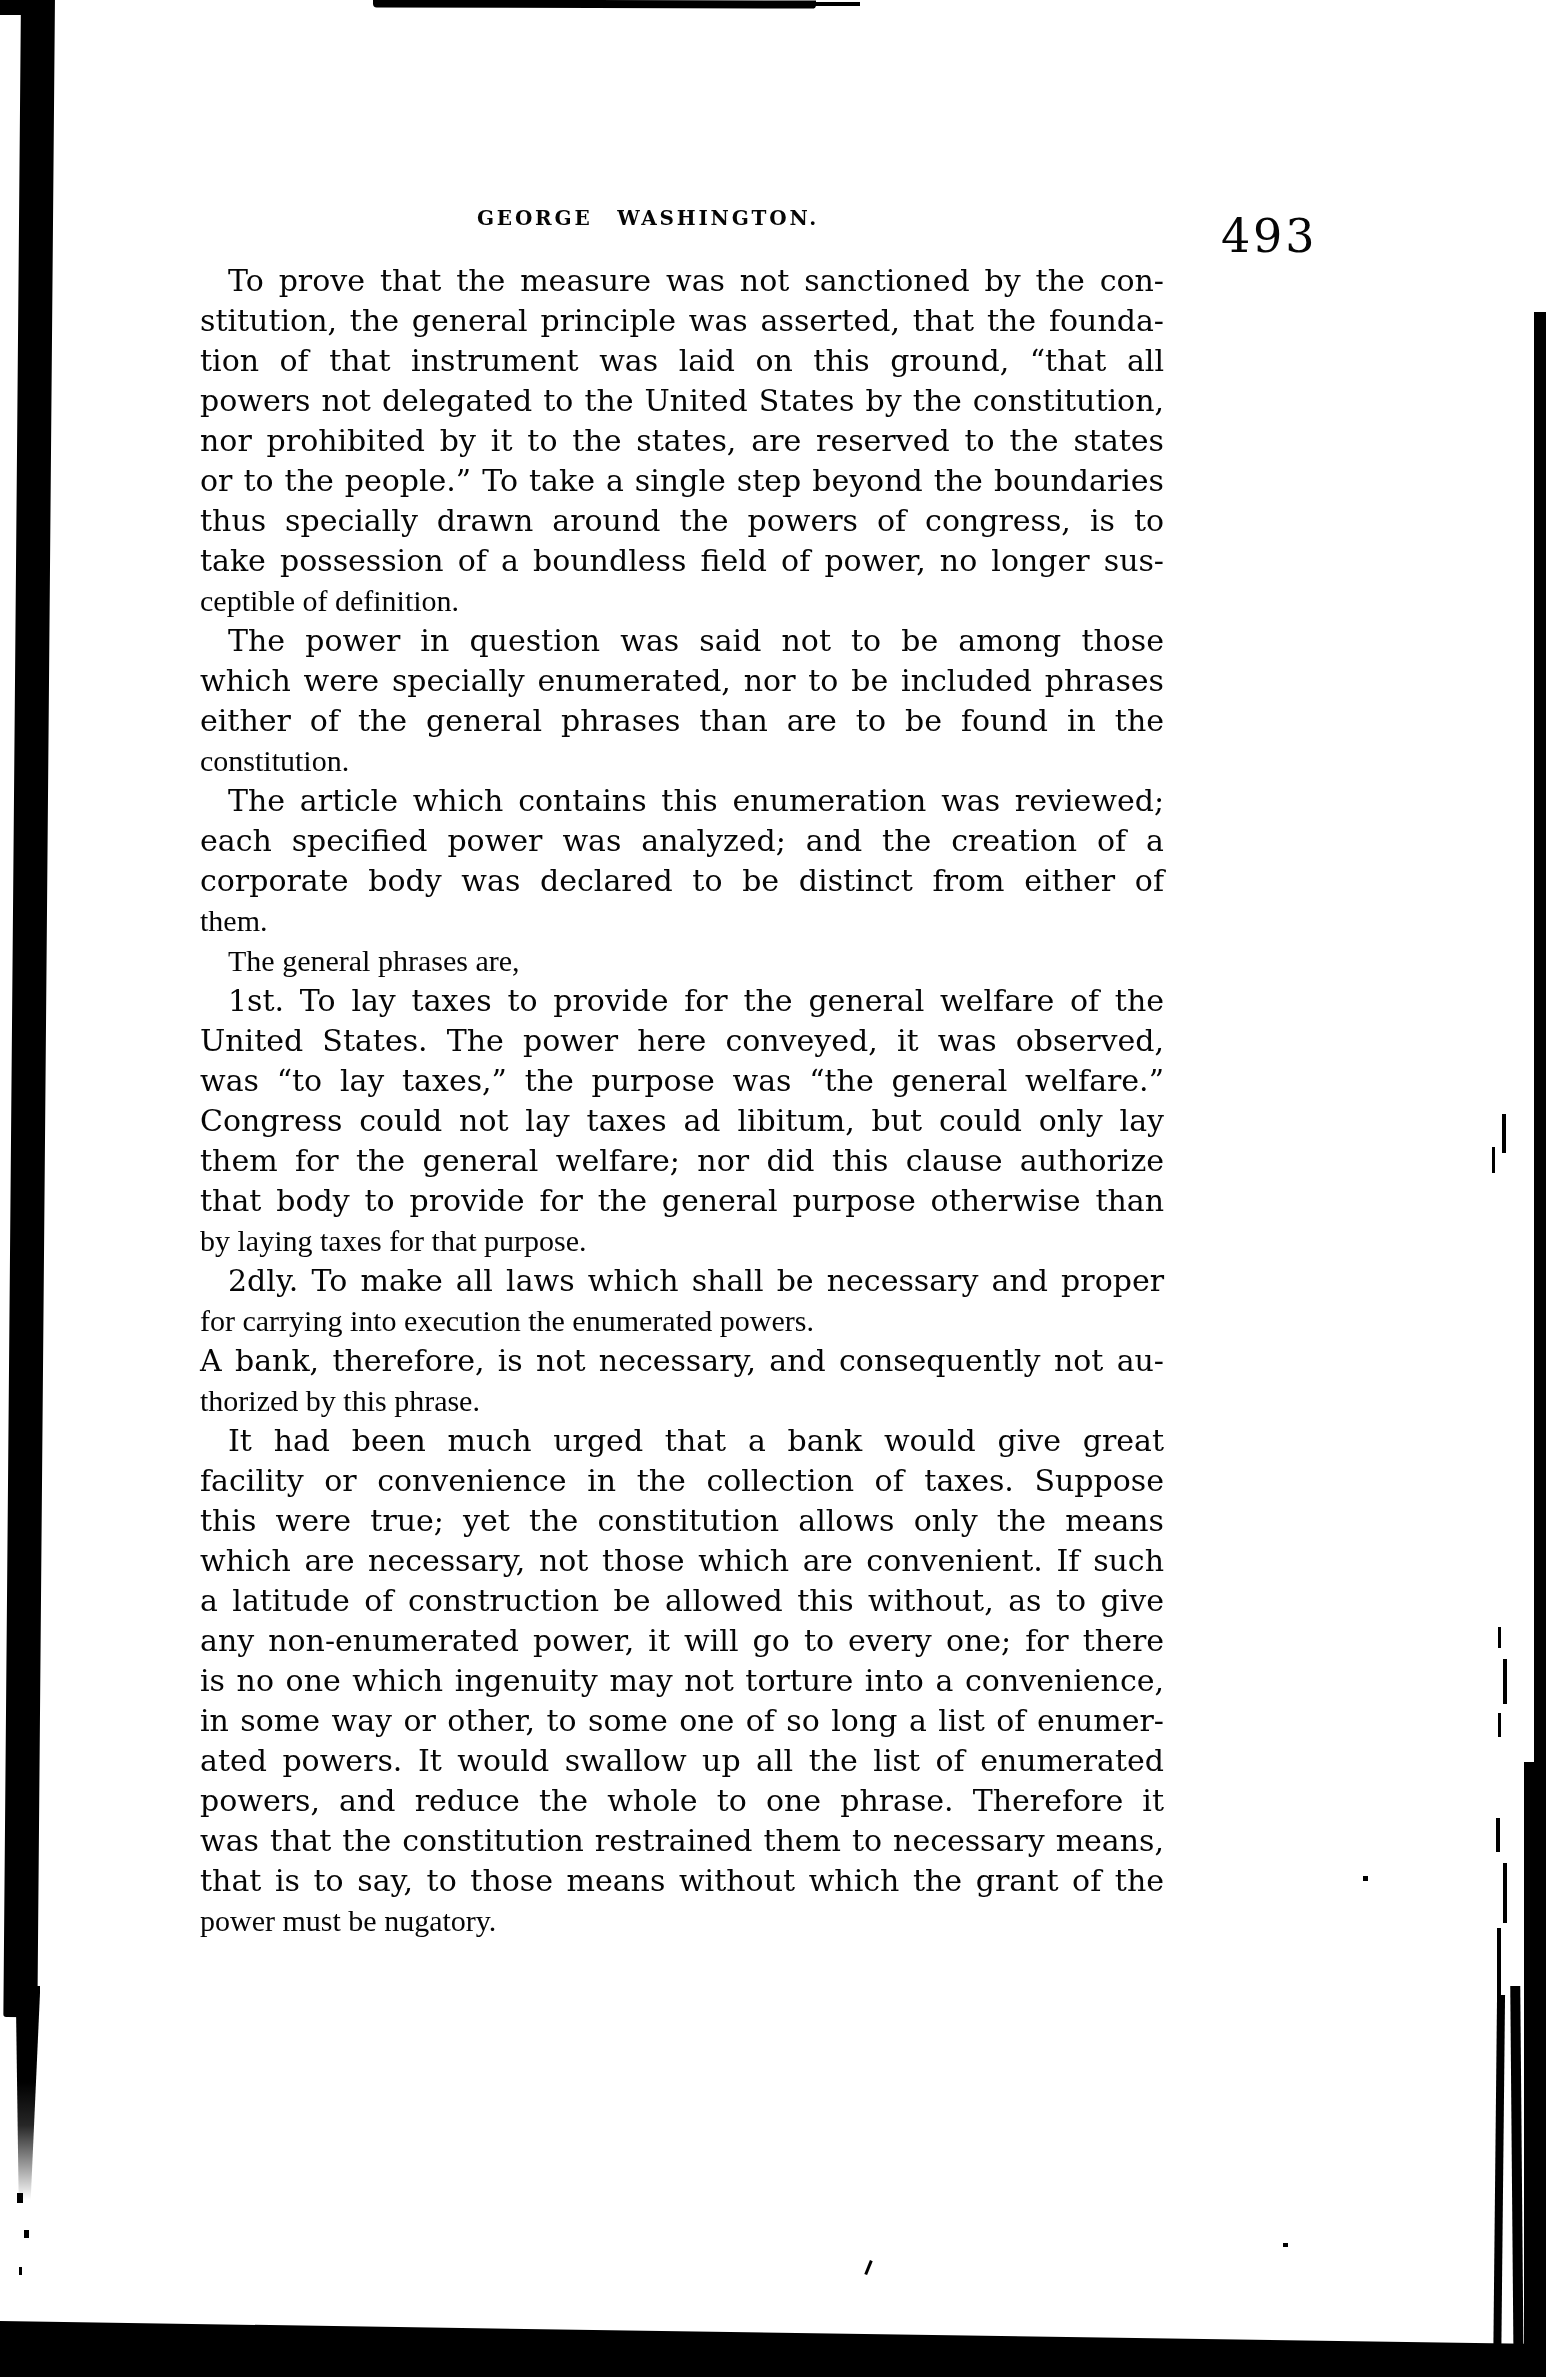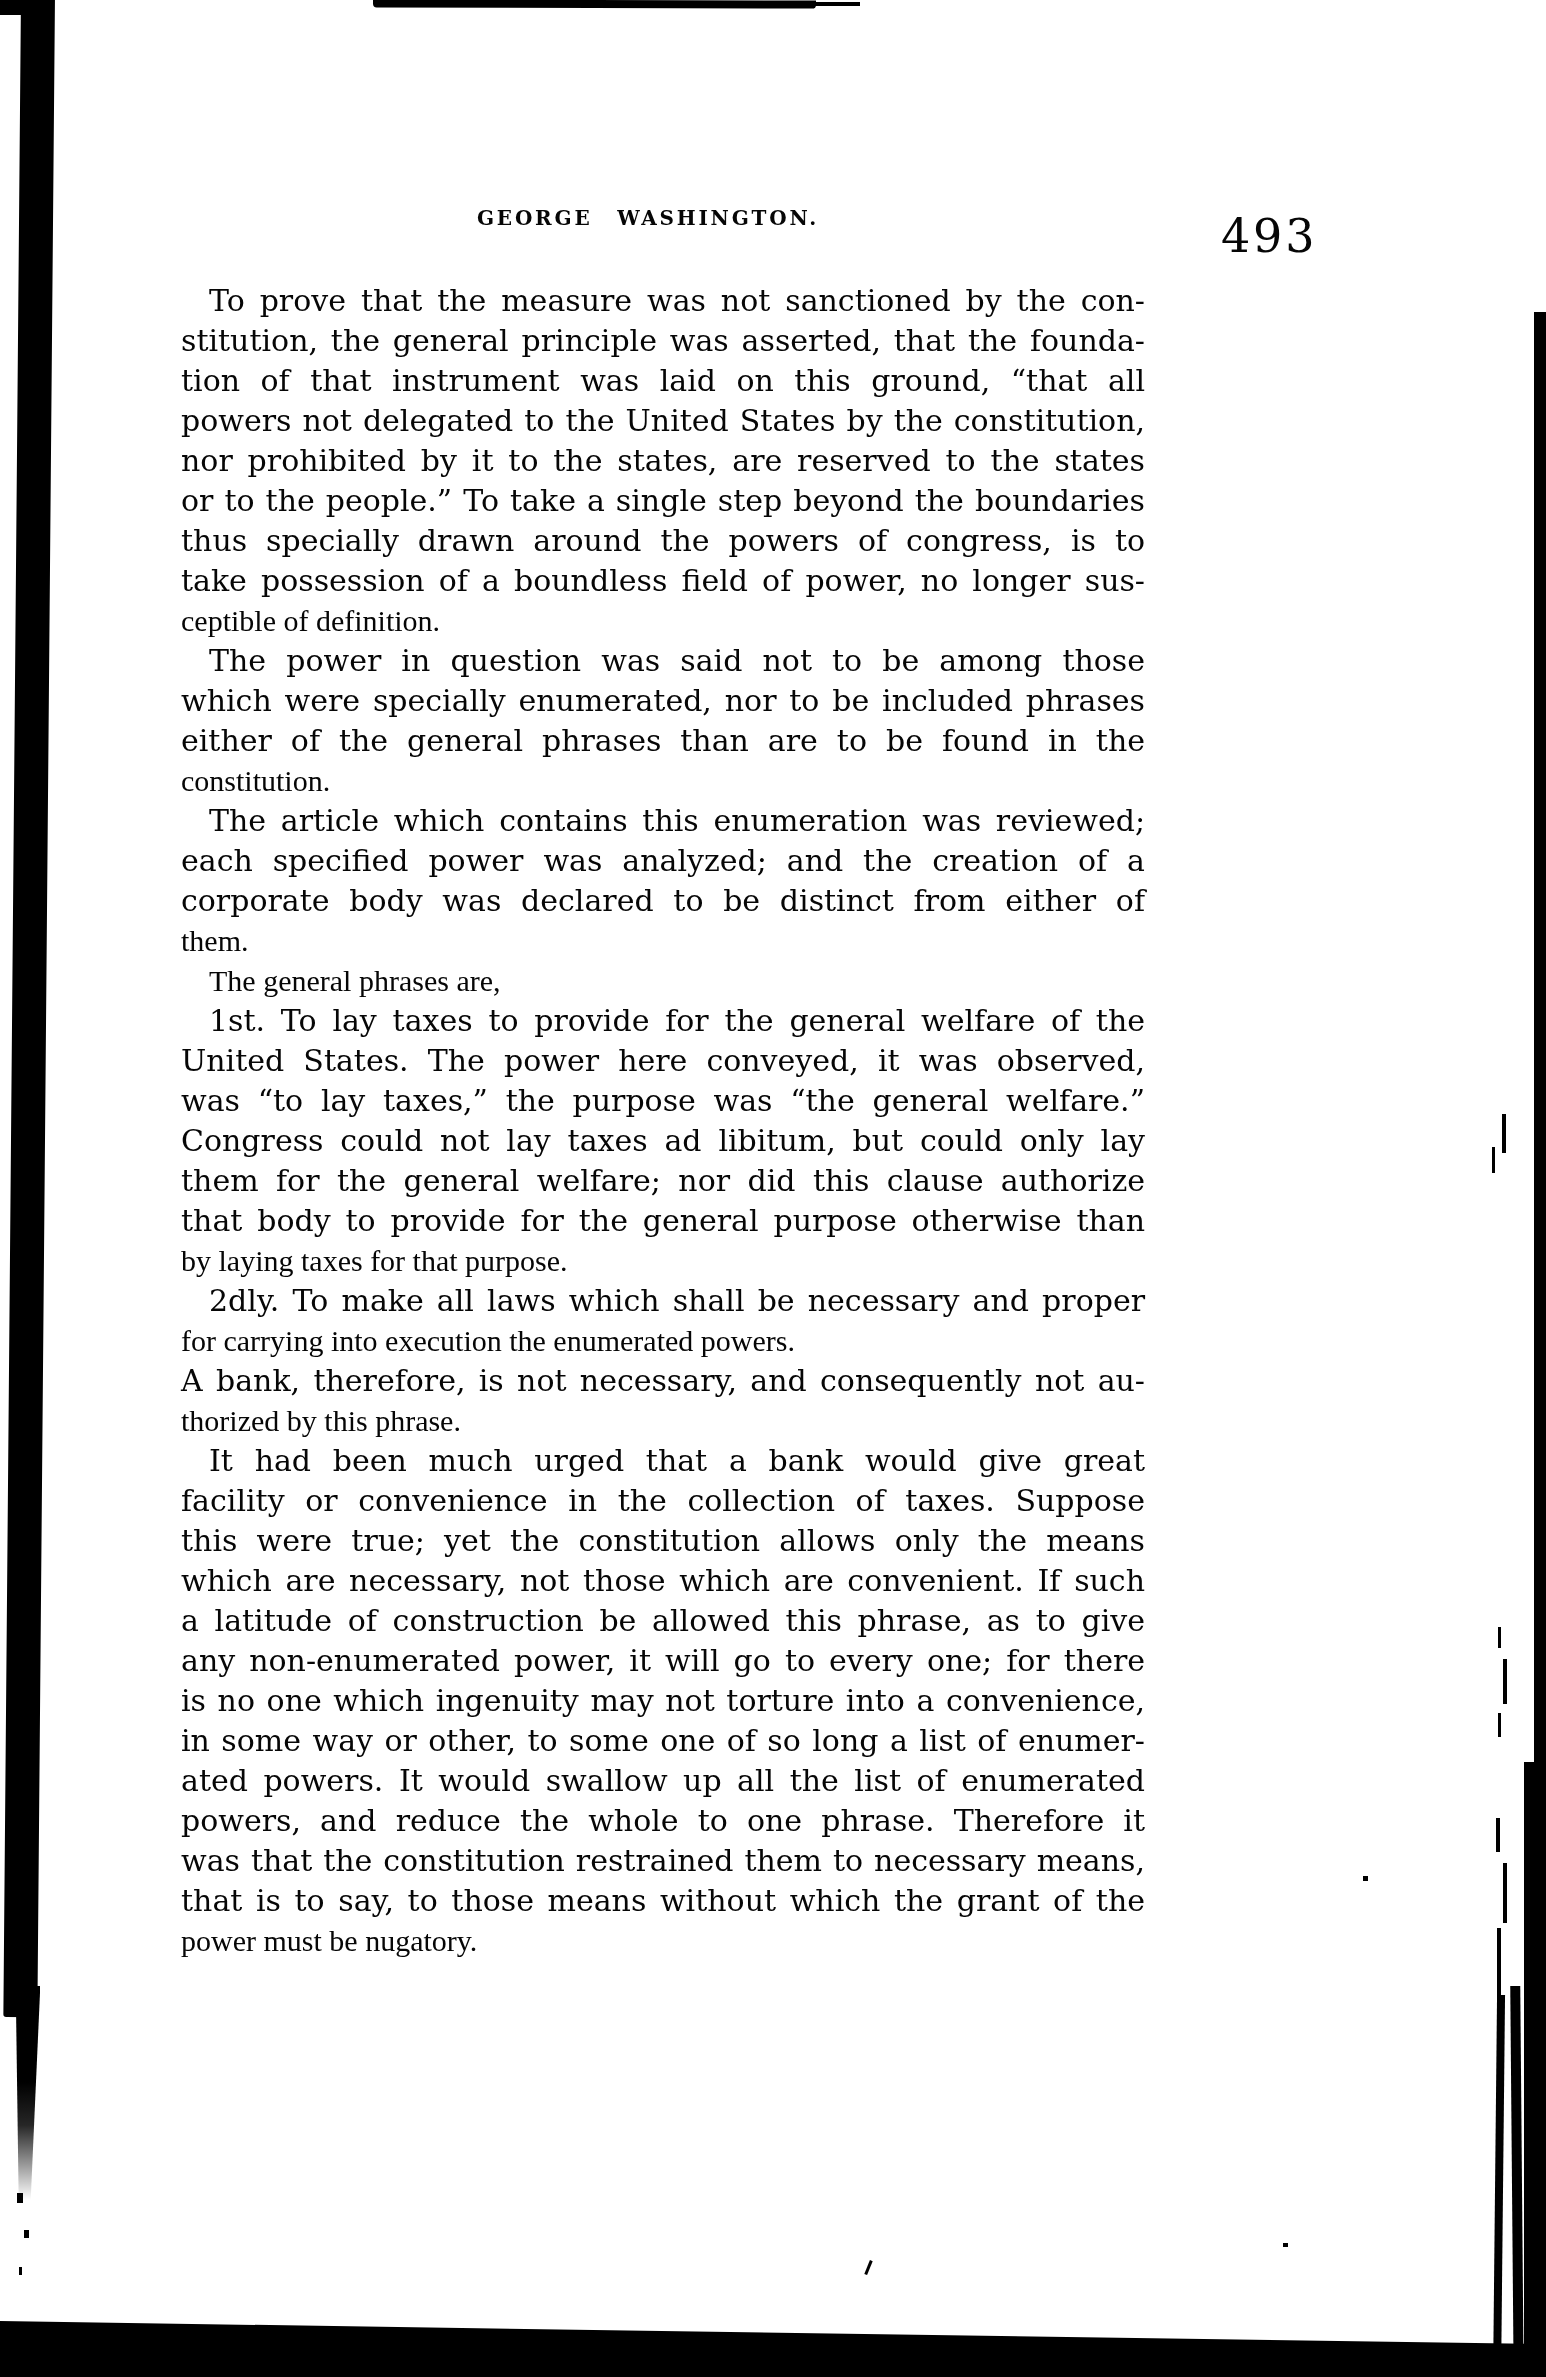--- a/index.html
+++ b/index.html
@@ -23,22 +23,22 @@
     letter-spacing:2.8px; word-spacing:15px;
     white-space:nowrap;
   }
   .page-number {
     position:absolute; top:209px; left:1221px;
     font-size:46px; letter-spacing:2.8px;
   }
 
   
   .text-block {
-    position:absolute; top:261px; left:181px; width:964px;
-    font-size:30px; line-height:40px;margin-top:20px;
+    position:absolute; top:261px; left:200px; width:964px;
+    font-size:30px; line-height:40px;
   }
   .para { margin:0; }
   .line {
     text-align:justify;
     -moz-text-align-last:justify;
     text-align-last:justify;
   }
   .line.lastline { text-align-last:left;font-family:Liberation Serif, serif; -moz-text-align-last:left; }
   .line.first { text-indent:28px; }
   .it { }
@@ -98,21 +98,21 @@
       </div>
       <div class="para">
         <div class="line"><span>A bank, therefore, is not necessary, and consequently not au-</span></div>
         <div class="line lastline"><span>thorized by this phrase.</span></div>
       </div>
       <div class="para">
         <div class="line first"><span>It had been much urged that a bank would give great</span></div>
         <div class="line"><span>facility or convenience in the collection of taxes. Suppose</span></div>
         <div class="line"><span>this were true; yet the constitution allows only the means</span></div>
         <div class="line"><span>which are necessary, not those which are convenient. If such</span></div>
-        <div class="line"><span>a latitude of construction be allowed this phrase, as to give</span></div>
+        <div class="line"><span>a latitude of construction be allowed this without, as to give</span></div>
         <div class="line"><span>any non-enumerated power, it will go to every one; for there</span></div>
         <div class="line"><span>is no one which ingenuity may not torture into a </span><span class="it">convenience,</span></div>
         <div class="line"><span class="it">in some way or other, to some one</span><span> of so long a list of enumer-</span></div>
         <div class="line"><span>ated powers. It would swallow up all the list of enumerated</span></div>
         <div class="line"><span>powers, and reduce the whole to one phrase. Therefore it</span></div>
         <div class="line"><span>was that the constitution restrained them to </span><span class="it">necessary</span><span> means,</span></div>
         <div class="line"><span>that is to say, to those means without which the grant of the</span></div>
         <div class="line lastline"><span>power must be nugatory.</span></div>
       </div>
     </div>

